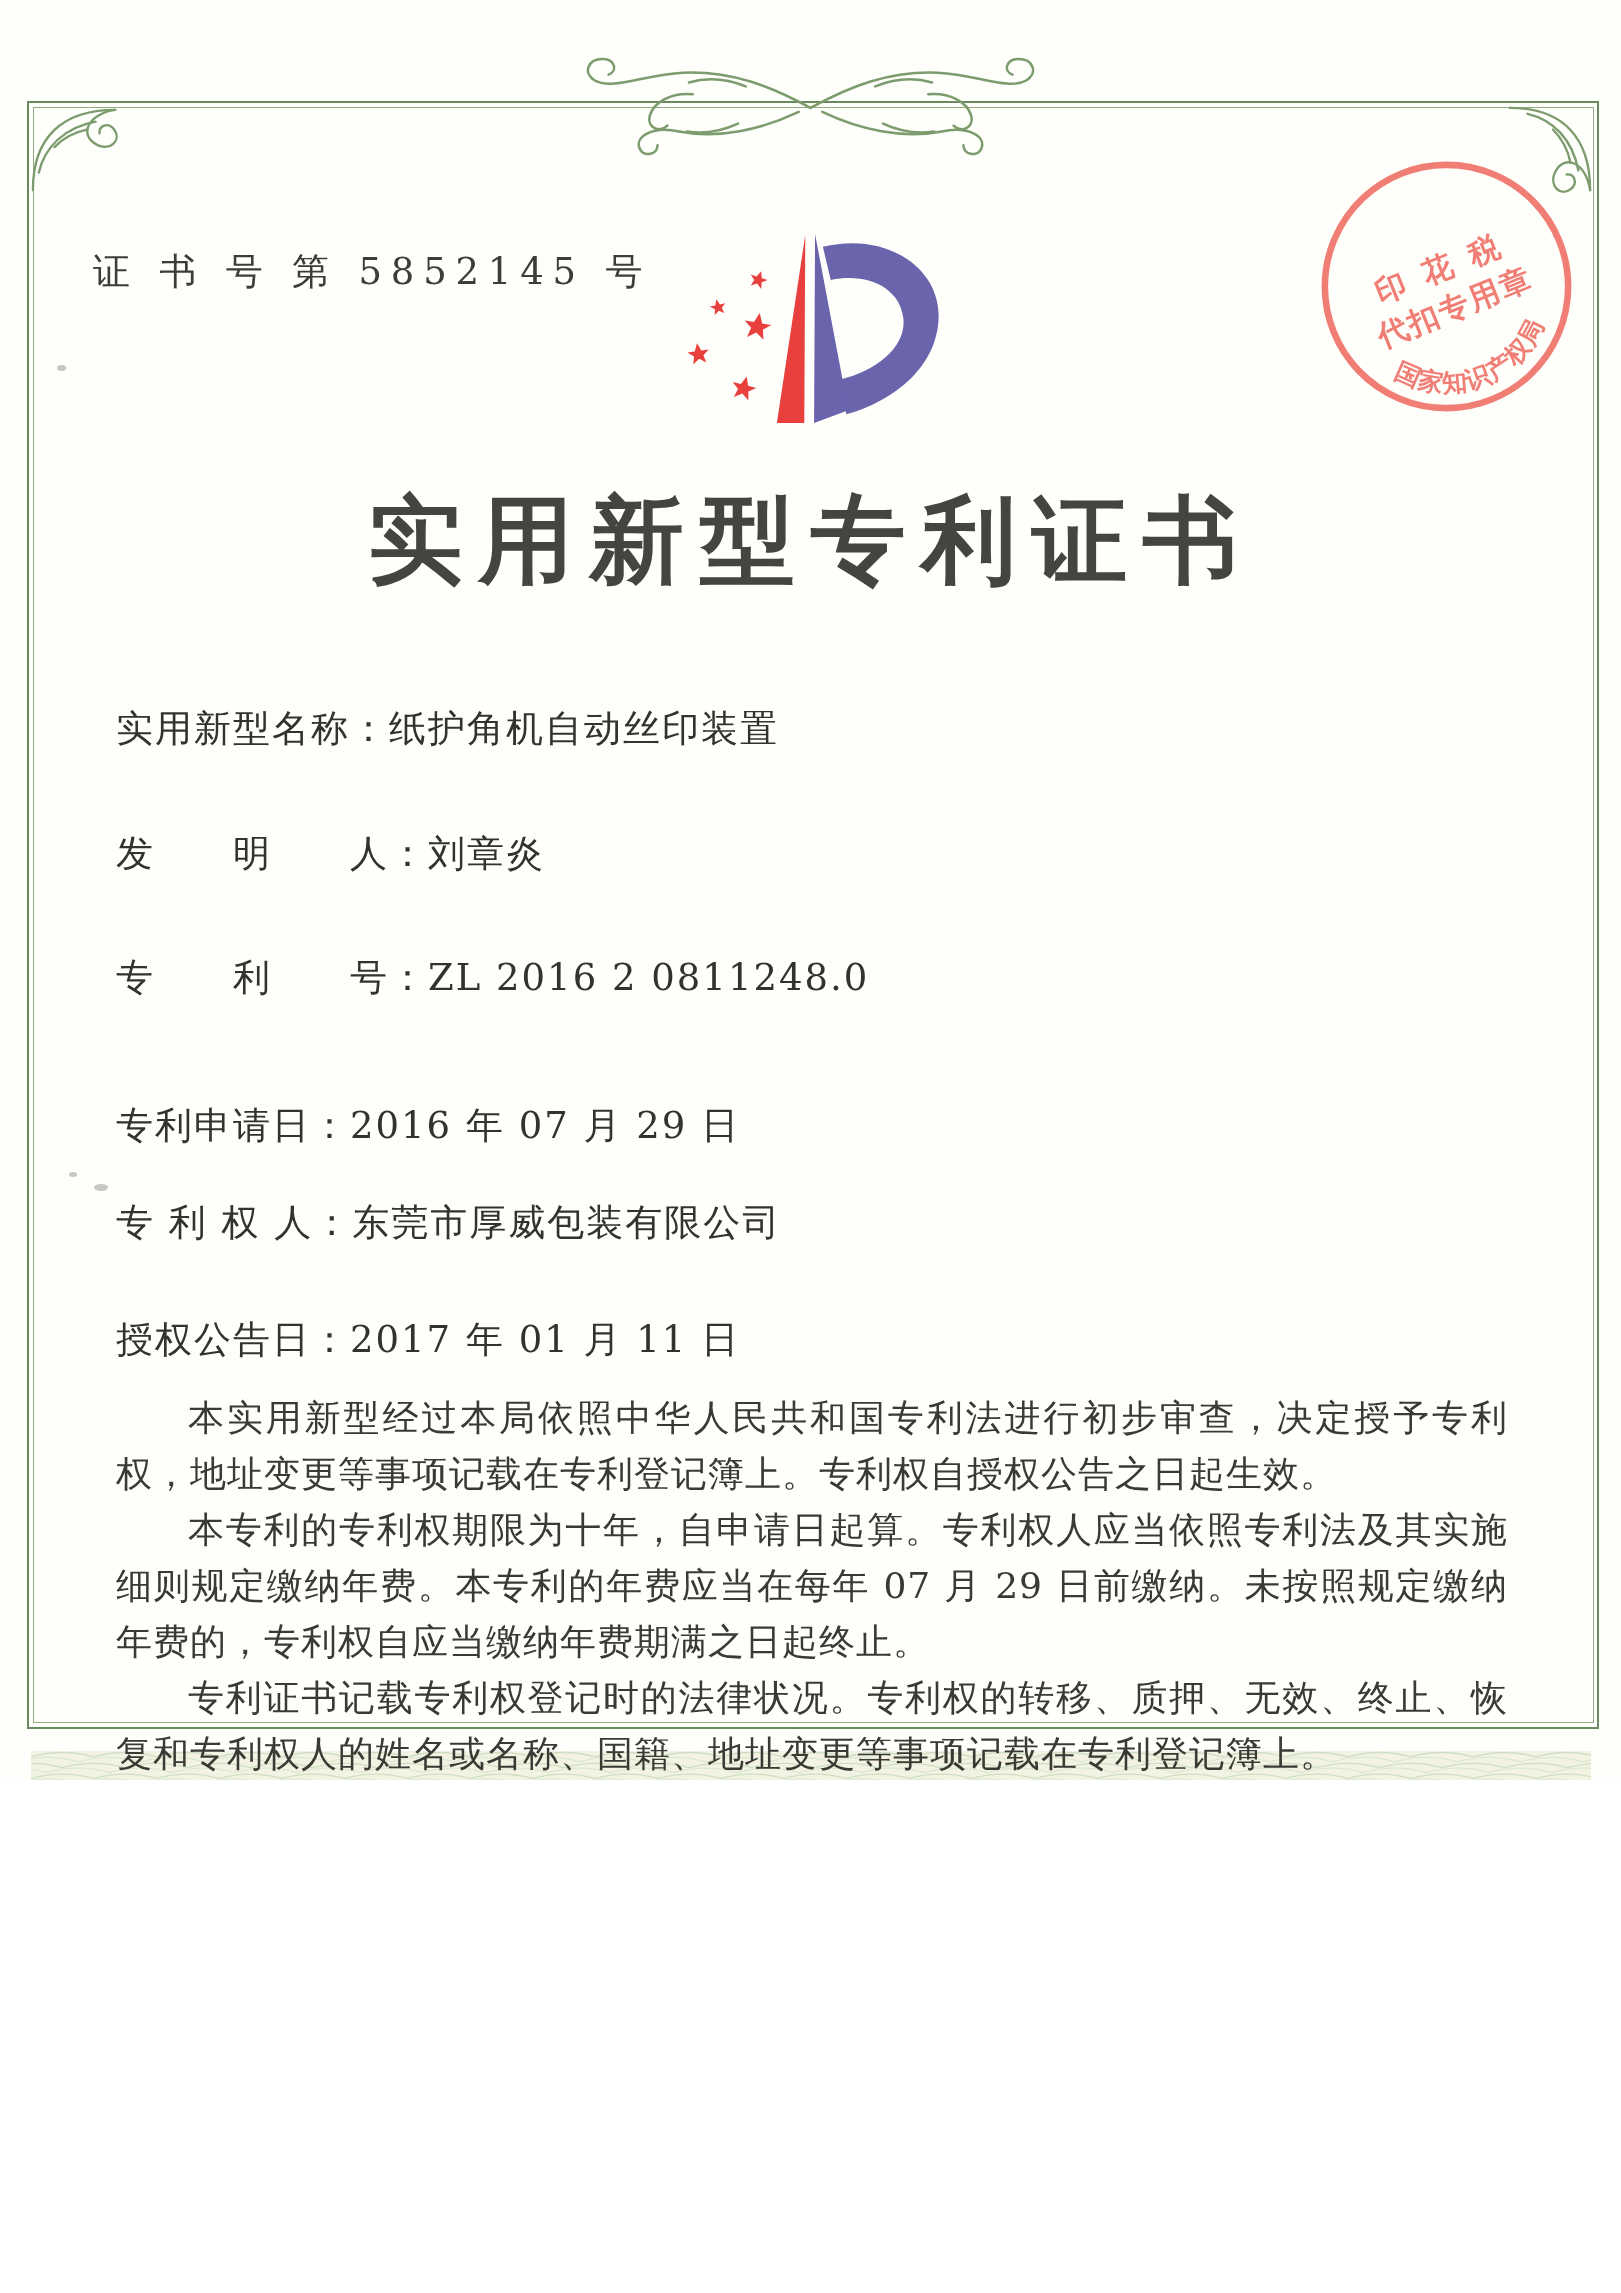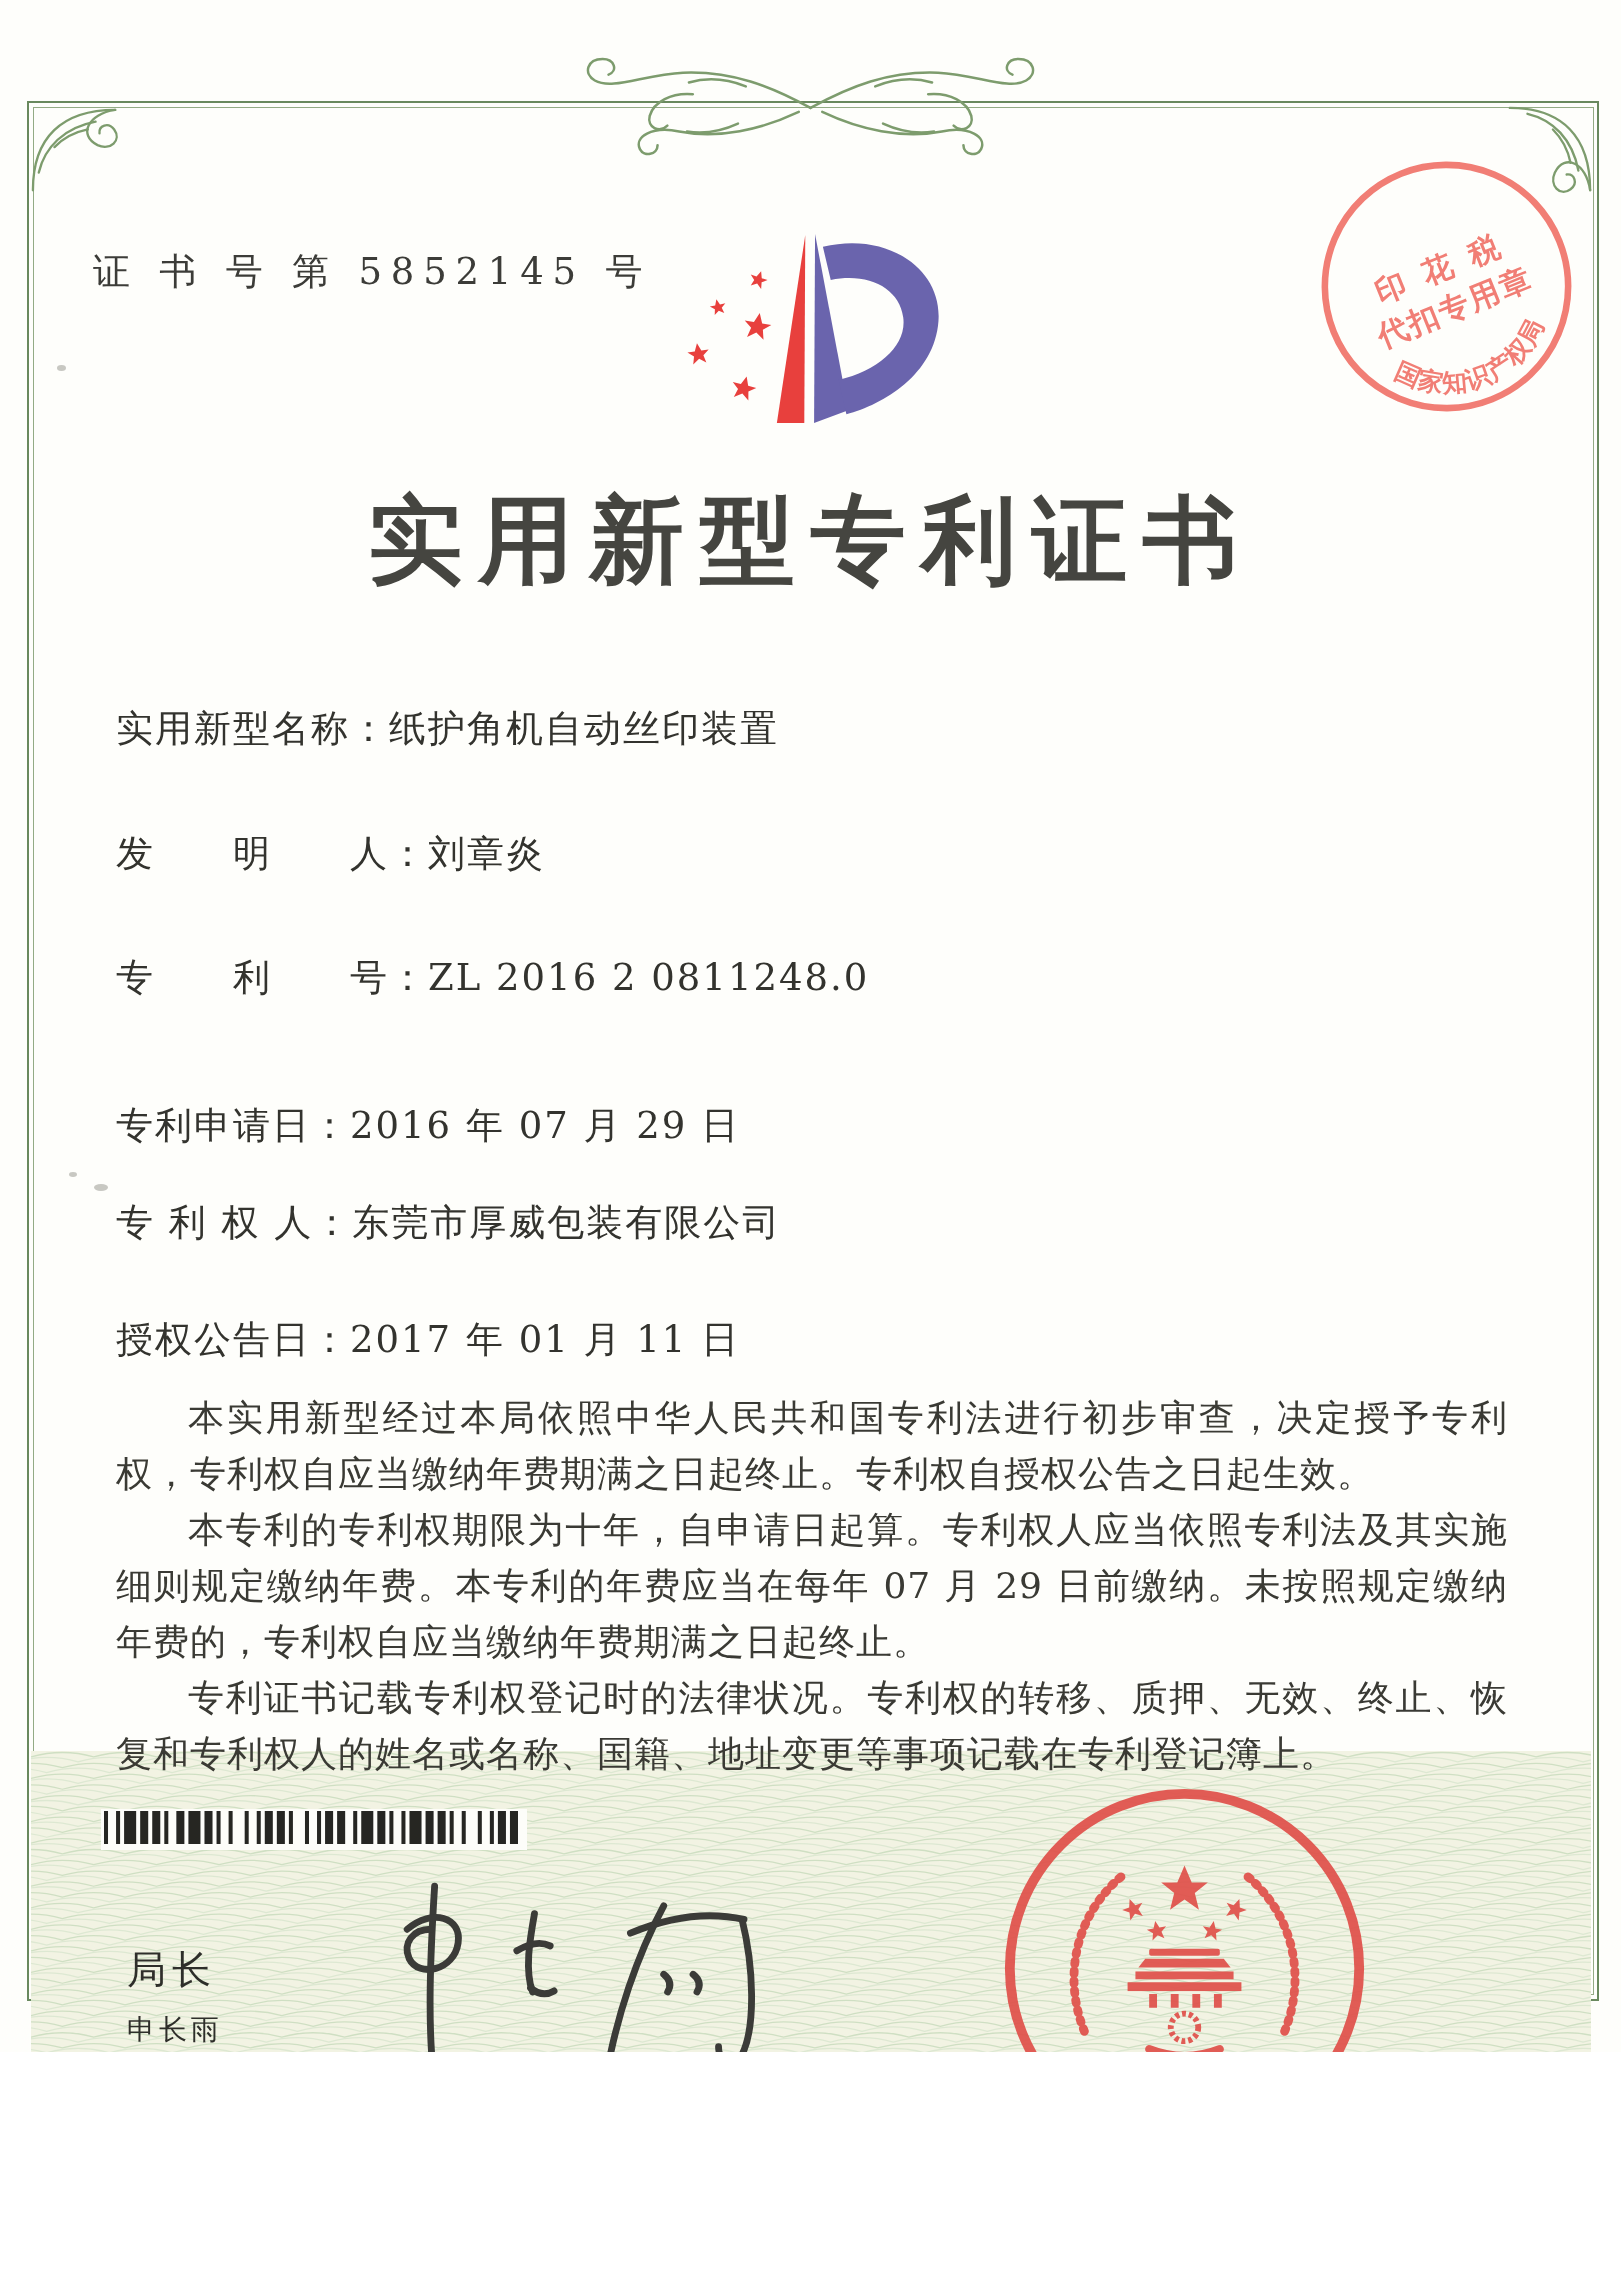--- a/index.html
+++ b/index.html
@@ -1,16 +1,16 @@
 <!DOCTYPE html>
 <html><head>
 <meta charset="utf-8">
 <style>
   html,body{margin:0;padding:0;background:#ffffff;}
-  .page{position:relative;width:1621px;height:2052px;background:#fefefb;overflow:hidden;
+  .page{position:relative;width:1621px;height:1780px;background:#fefefb;overflow:hidden;
         font-family:"DejaVu Serif","Liberation Serif",serif;color:#33332f;}
   
   .frame{position:absolute;left:27.4px;top:101px;right:21.6px;bottom:51px;border:2px solid #69895e;z-index:1;}
   .frame::after{content:'';position:absolute;inset:3.9px;border:1px solid #93ab85;}
   .ornament{position:absolute;z-index:2;pointer-events:none;}
   
   .cert-no{position:absolute;left:93px;top:247px;font-size:37px;letter-spacing:8.8px;color:#3c3c38;z-index:3;}
   .logo{position:absolute;left:676px;top:225px;width:284px;height:211px;z-index:3;}
   .tax-stamp{position:absolute;left:1315px;top:155px;width:263px;height:263px;z-index:6;transform:rotate(-22deg);opacity:.92;}
   .title{position:absolute;left:50%;top:478px;transform:translateX(-50%);white-space:nowrap;
@@ -140,21 +140,21 @@
   <div class="title">实用新型专利证书</div>
 
   <div class="field" style="top:829px"><span>发　　明　　人：</span><span>刘章炎</span></div>
   <div class="field" style="top:704px"><span>实用新型名称：</span><span>纸护角机自动丝印装置</span></div>
   <div class="field" style="top:953px"><span>专　　利　　号：</span><span>ZL 2016 2 0811248.0</span></div>
   <div class="field" style="top:1101px"><span>专利申请日：</span><span>2016 年 07 月 29 日</span></div>
   <div class="field" style="top:1198px"><span>专 利 权 人：</span><span>东莞市厚威包装有限公司</span></div>
   <div class="field" style="top:1315px"><span>授权公告日：</span><span>2017 年 01 月 11 日</span></div>
 
   <div class="body-text">
-    <p>本实用新型经过本局依照中华人民共和国专利法进行初步审查，决定授予专利权，专利权自应当缴纳年费期满之日起终止。专利权自授权公告之日起生效。</p>
+    <p>本实用新型经过本局依照中华人民共和国专利法进行初步审查，决定授予专利权，地址变更等事项记载在专利登记簿上。专利权自授权公告之日起生效。</p>
     <p>本专利的专利权期限为十年，自申请日起算。专利权人应当依照专利法及其实施细则规定缴纳年费。本专利的年费应当在每年 07 月 29 日前缴纳。未按照规定缴纳年费的，专利权自应当缴纳年费期满之日起终止。</p>
     <p>专利证书记载专利权登记时的法律状况。专利权的转移、质押、无效、终止、恢复和专利权人的姓名或名称、国籍、地址变更等事项记载在专利登记簿上。</p>
   </div>
 
   <div class="guilloche">
     <svg id="waves" width="1560" height="490" viewBox="0 0 1592 500">
         <path d="M0 6 q32 -9 64 0 q32 -9 64 0 q32 -9 64 0 q32 -9 64 0 q32 -9 64 0 q32 -9 64 0 q32 -9 64 0 q32 -9 64 0 q32 -9 64 0 q32 -9 64 0 q32 -9 64 0 q32 -9 64 0 q32 -9 64 0 q32 -9 64 0 q32 -9 64 0 q32 -9 64 0 q32 -9 64 0 q32 -9 64 0 q32 -9 64 0 q32 -9 64 0 q32 -9 64 0 q32 -9 64 0 q32 -9 64 0 q32 -9 64 0 q32 -9 64 0 q32 -9 64 0 q32 -9 64 0" fill="none" stroke="#cfdfc3" stroke-width="1.3"></path>
         <path d="M-32 17 q32 -9 64 0 q32 -9 64 0 q32 -9 64 0 q32 -9 64 0 q32 -9 64 0 q32 -9 64 0 q32 -9 64 0 q32 -9 64 0 q32 -9 64 0 q32 -9 64 0 q32 -9 64 0 q32 -9 64 0 q32 -9 64 0 q32 -9 64 0 q32 -9 64 0 q32 -9 64 0 q32 -9 64 0 q32 -9 64 0 q32 -9 64 0 q32 -9 64 0 q32 -9 64 0 q32 -9 64 0 q32 -9 64 0 q32 -9 64 0 q32 -9 64 0 q32 -9 64 0 q32 -9 64 0" fill="none" stroke="#cfdfc3" stroke-width="1.3"></path>
         <path d="M0 28 q32 -9 64 0 q32 -9 64 0 q32 -9 64 0 q32 -9 64 0 q32 -9 64 0 q32 -9 64 0 q32 -9 64 0 q32 -9 64 0 q32 -9 64 0 q32 -9 64 0 q32 -9 64 0 q32 -9 64 0 q32 -9 64 0 q32 -9 64 0 q32 -9 64 0 q32 -9 64 0 q32 -9 64 0 q32 -9 64 0 q32 -9 64 0 q32 -9 64 0 q32 -9 64 0 q32 -9 64 0 q32 -9 64 0 q32 -9 64 0 q32 -9 64 0 q32 -9 64 0 q32 -9 64 0" fill="none" stroke="#cfdfc3" stroke-width="1.3"></path>
         <path d="M-32 39 q32 -9 64 0 q32 -9 64 0 q32 -9 64 0 q32 -9 64 0 q32 -9 64 0 q32 -9 64 0 q32 -9 64 0 q32 -9 64 0 q32 -9 64 0 q32 -9 64 0 q32 -9 64 0 q32 -9 64 0 q32 -9 64 0 q32 -9 64 0 q32 -9 64 0 q32 -9 64 0 q32 -9 64 0 q32 -9 64 0 q32 -9 64 0 q32 -9 64 0 q32 -9 64 0 q32 -9 64 0 q32 -9 64 0 q32 -9 64 0 q32 -9 64 0 q32 -9 64 0 q32 -9 64 0" fill="none" stroke="#cfdfc3" stroke-width="1.3"></path>

